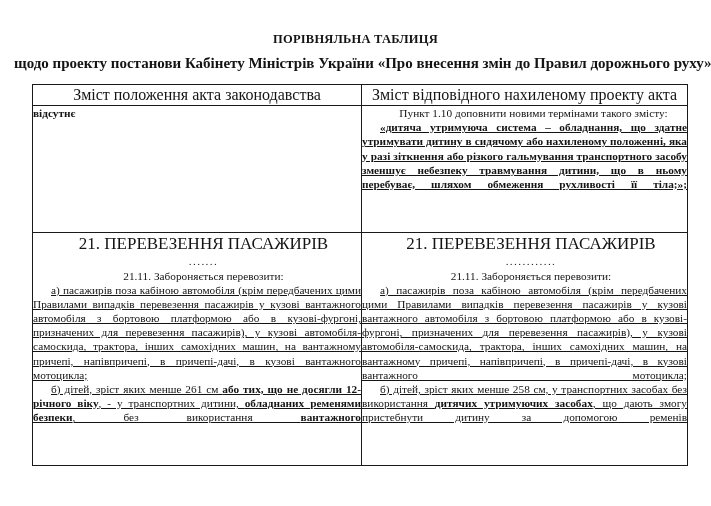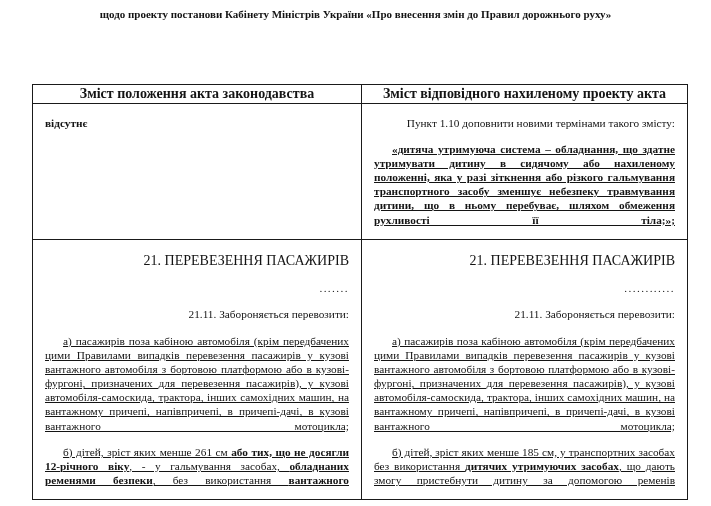--- a/index.html
+++ b/index.html
@@ -31,21 +31,21 @@
     font-weight: bold;
     font-size: 12.5px;
     letter-spacing: 0.2px;
     margin: 0;
     padding-top: 32px;
     line-height: 1.15;
   }
   .doc-subtitle {
     text-align: center;
     font-weight: bold;
-    font-size: 11px;
+    font-size: 15px;
     margin: 0;
     padding-top: 8px;
     padding-left: 14px;
     padding-right: 14px;
     line-height: 1.2;
     white-space: nowrap;
   }
 
   
   .table-wrap {
@@ -62,22 +62,22 @@
   table.cmp td {
     border: 1px solid #1a1a1a;
     vertical-align: top;
     padding: 0;
   }
   col.c-left  { width: 329px; }
   col.c-right { width: 326px; }
 
   .hdr-cell {
     text-align: center;
-    font-weight: bold;
-    font-size: 14px;
+    font-weight: normal;
+    font-size: 16px;
     padding: 3px 4px 4px 4px;
     height: 15px;
     line-height: 1.25;
   }
   .span-cell {
     text-align: center;
     font-weight: bold;
     font-size: 11.7px;
     padding: 3px 4px 4px 4px;
     line-height: 1.25;
@@ -88,49 +88,50 @@
     line-height: 1.255;
     padding: 4px 7px 4px 7px;
     text-align: justify;
     text-justify: inter-word;
     hyphens: none;
   }
   .r1 { height: 126px; }
   .r2 { height: 232px; }
 
   .body-cell p {
-    margin: 12px;
+    margin: 0;
     padding: 0;
   }
   .ind { text-indent: 18px; }
   .ind-sm { text-indent: 13px; }
   .noind { text-indent: 0; }
   .b { font-weight: bold; }
   .plain { font-weight: normal; }
-  .nojust { text-align: right; }
+  .nojust { text-align: center; }
   .dots {
     letter-spacing: 1.4px;
     font-size: 11.3px;
   }
   .caps-line {
     text-indent: 13px;
-    font-size: 14px;
+    font-size: 17px;
   }
   .bold-block {
     font-weight: bold;
     text-align: justify;
     text-align-last: left;
   }
   .just-all { text-align: justify; text-align-last: justify; text-decoration: underline; }
 </style>
 </head>
 <body>
 
 <div class="page">
 
+  <h1 class="doc-title">ПОРІВНЯЛЬНА ТАБЛИЦЯ</h1>
 
   <h2 class="doc-subtitle">щодо проекту постанови Кабінету Міністрів України «Про внесення змін до Правил дорожнього руху»</h2>
 
   <div class="table-wrap">
     <table class="cmp">
       <colgroup>
         <col class="c-left">
         <col class="c-right">
       </colgroup>
       <tbody>
@@ -150,28 +151,28 @@
             <p class="ind bold-block just-all">«дитяча утримуюча система – обладнання, що здатне утримувати дитину в сидячому або нахиленому положенні, яка у разі зіткнення або різкого гальмування транспортного засобу зменшує небезпеку травмування дитини, що в ньому перебуває, шляхом обмеження рухливості її тіла;»;</p>
           </td>
         </tr>
 
         <tr>
           <td class="body-cell r2">
             <p class="caps-line nojust">21. ПЕРЕВЕЗЕННЯ ПАСАЖИРІВ</p>
             <p class="dots ind-sm nojust">.......</p>
             <p class="ind-sm nojust">21.11. Забороняється перевозити:</p>
             <p class="ind just-all">а) пасажирів поза кабіною автомобіля (крім передбачених цими Правилами випадків перевезення пасажирів у кузові вантажного автомобіля з бортовою платформою або в кузові-фургоні, призначених для перевезення пасажирів), у кузові автомобіля-самоскида, трактора, інших самохідних машин, на вантажному причепі, напівпричепі, в причепі-дачі, в кузові вантажного мотоцикла;</p>
-            <p class="ind just-all"><span>б) дітей, зріст яких менше 261 см </span><span class="b">або тих, що не досягли 12-річного віку</span><span>, - у гальмування засобах, </span><span class="b">обладнаних ременями безпеки</span><span>, без використання </span><span class="b">вантажного</span></p>
+            <p class="ind just-all"><span>б) дітей, зріст яких менше 261 см </span><span class="b">або тих, що не досягли 12-річного віку</span><span>, - у транспортних дитини, </span><span class="b">обладнаних ременями безпеки</span><span>, без використання </span><span class="b">вантажного</span></p>
           </td>
           <td class="body-cell r2">
             <p class="caps-line nojust">21. ПЕРЕВЕЗЕННЯ ПАСАЖИРІВ</p>
             <p class="dots ind-sm nojust">............</p>
             <p class="ind-sm nojust">21.11. Забороняється перевозити:</p>
             <p class="ind just-all">а) пасажирів поза кабіною автомобіля (крім передбачених цими Правилами випадків перевезення пасажирів у кузові вантажного автомобіля з бортовою платформою або в кузові-фургоні, призначених для перевезення пасажирів), у кузові автомобіля-самоскида, трактора, інших самохідних машин, на вантажному причепі, напівпричепі, в причепі-дачі, в кузові вантажного мотоцикла;</p>
-            <p class="ind just-all"><span>б) дітей, зріст яких менше 185 см, у транспортних засобах без використання </span><span class="b">дитячих утримуючих засобах</span><span>, що дають змогу пристебнути дитину за допомогою ременів</span></p>
+            <p class="ind just-all"><span>б) дітей, зріст яких менше 258 см, у транспортних засобах без використання </span><span class="b">дитячих утримуючих засобах</span><span>, що дають змогу пристебнути дитину за допомогою ременів</span></p>
           </td>
         </tr>
 
       </tbody>
     </table>
   </div>
 
 </div>
 
 </body></html>

